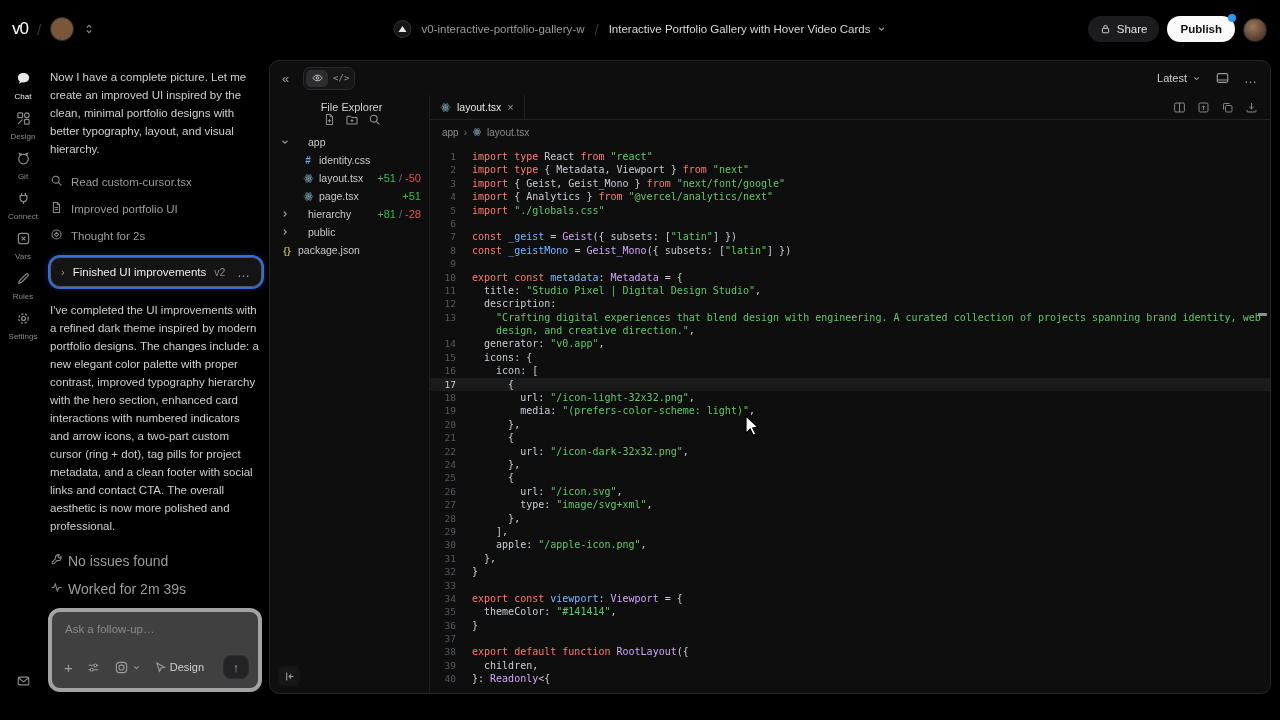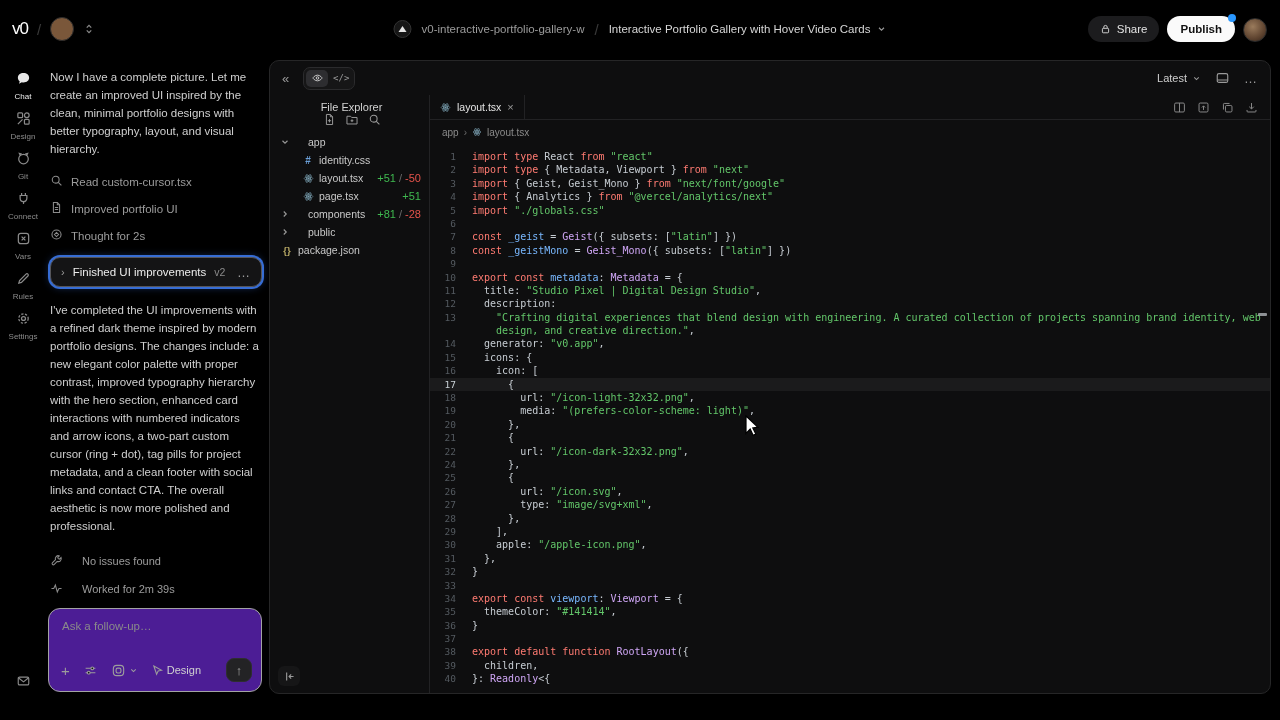--- a/index.html
+++ b/index.html
@@ -48,29 +48,29 @@
   .tool-row svg { stroke:#8b8b8b; flex:none; }
   .task-card { margin-top:8px; height:30px; border-radius:10px; background:#141415; border:1px solid #55555a;
     box-shadow:0 0 0 2px rgba(62,125,243,.85), 0 0 8px rgba(62,125,243,.45);
     display:flex; align-items:center; gap:8px; padding:0 10px; cursor:pointer; }
   .task-card .chev { color:#9c9c9c; font-size:11px; }
   .task-card .t-label { font-size:11.5px; color:#ececec; flex:none; }
   .task-card .t-ver { font-size:10.5px; color:#8b8b8b; }
   .task-card .t-menu { margin-left:auto; color:#9c9c9c; font-size:13px; letter-spacing:1px; cursor:pointer; }
   .msg2 { margin-top:14px; }
   .checks { margin-top:12px; }
-  .check-row { display:flex; align-items:center; gap:19px; height:28px; color:#9c9c9c; font-size:11px; }
+  .check-row { display:flex; align-items:center; gap:5px; height:28px; color:#9c9c9c; font-size:14px; }
   .check-row svg { stroke:#8b8b8b; flex:none; }
   .feedback { display:flex; align-items:center; gap:12px; margin-top:4px; padding-left:4px; }
   .feedback .fb { cursor:pointer; display:flex; align-items:center; color:#8b8b8b; }
   .feedback svg { stroke:#8b8b8b; }
   .fb-dots { font-size:13px; letter-spacing:1px; color:#8b8b8b; }
 
   .composer { position:absolute; left:2px; right:6px; bottom:28px; height:84px; border-radius:12px;
-    background:#4c1d95; border:1px solid #a3a3a3; }
+    background:#404040; border:4px solid #a3a3a3; }
   .composer .ph { position:absolute; left:13px; top:11px; font-size:11.5px; color:#8a8a8a; }
   .composer-row { position:absolute; left:12px; right:9px; bottom:9px; display:flex; align-items:center; gap:13px; }
   .composer-row .cbtn { display:flex; align-items:center; gap:3px; color:#9c9c9c; cursor:pointer; }
   .composer-row svg { stroke:#9c9c9c; }
   .plus-glyph { font-size:15px; color:#9c9c9c; line-height:1; }
   .mode-label { font-size:11px; color:#d0d0d0; }
   .send-btn { margin-left:auto; width:26px; height:24px; border-radius:8px; background:#232325; border:1px solid #2e2e30;
     color:#a8a8a8; font-size:13px; display:flex; align-items:center; justify-content:center; cursor:pointer; }
 
   
@@ -443,21 +443,21 @@
             <span class="diff"><span class="add">+81</span><span class="sep"> / </span><span class="del">-28</span></span>
           </div>
           <div class="tree-row">
             <span style="width:10px;flex:none"></span>
             <span class="chev">
               <svg width="10" height="10" viewBox="0 0 16 16" fill="none" stroke="#9a9a9a" stroke-width="1.8">
                 <path d="M6 4l4 4-4 4"></path>
               </svg>
             </span>
             <span class="ficon"></span>
-            <span class="tree-label">components</span>
+            <span class="tree-label">hierarchy</span>
           </div>
           <div class="tree-row">
             <span style="width:10px;flex:none"></span>
             <span class="chev">
               <svg width="10" height="10" viewBox="0 0 16 16" fill="none" stroke="#9a9a9a" stroke-width="1.8">
                 <path d="M6 4l4 4-4 4"></path>
               </svg>
             </span>
             <span class="ficon"></span>
             <span class="tree-label">public</span>

